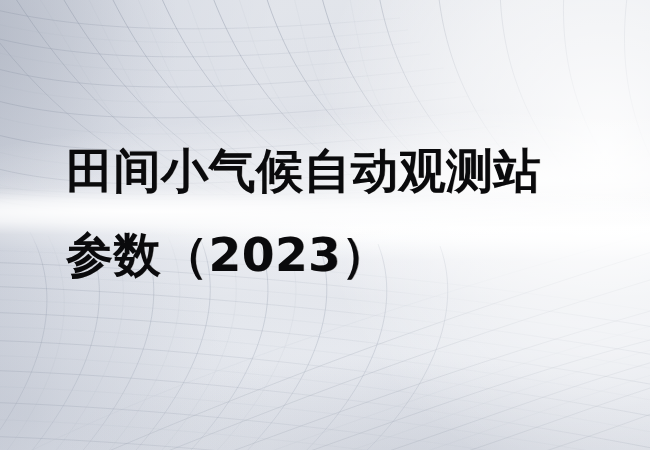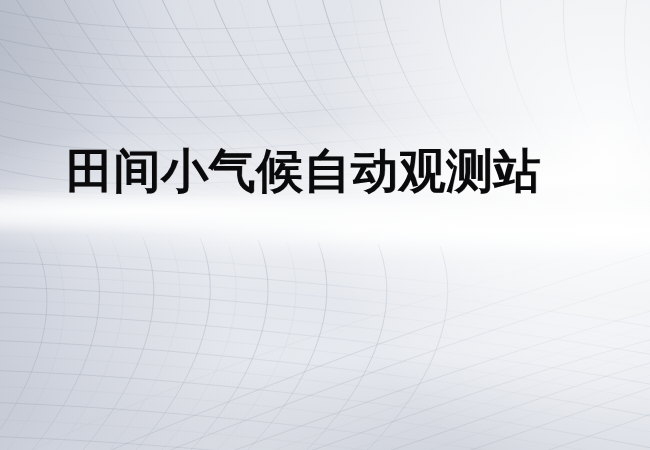--- a/index.html
+++ b/index.html
@@ -259,15 +259,16 @@
       </g>
     </svg>
   </div>
 
   <div class="bg-layer bg-shade"></div>
   <div class="bg-layer bg-rightwash"></div>
   <div class="bg-layer bg-sweep"></div>
 
   <div class="title-block">
     <div class="title-line">田间小气候自动观测站</div>
+    <div class="title-line">参数（2023）</div>
   </div>
 
 </div>
 
 </body></html>

